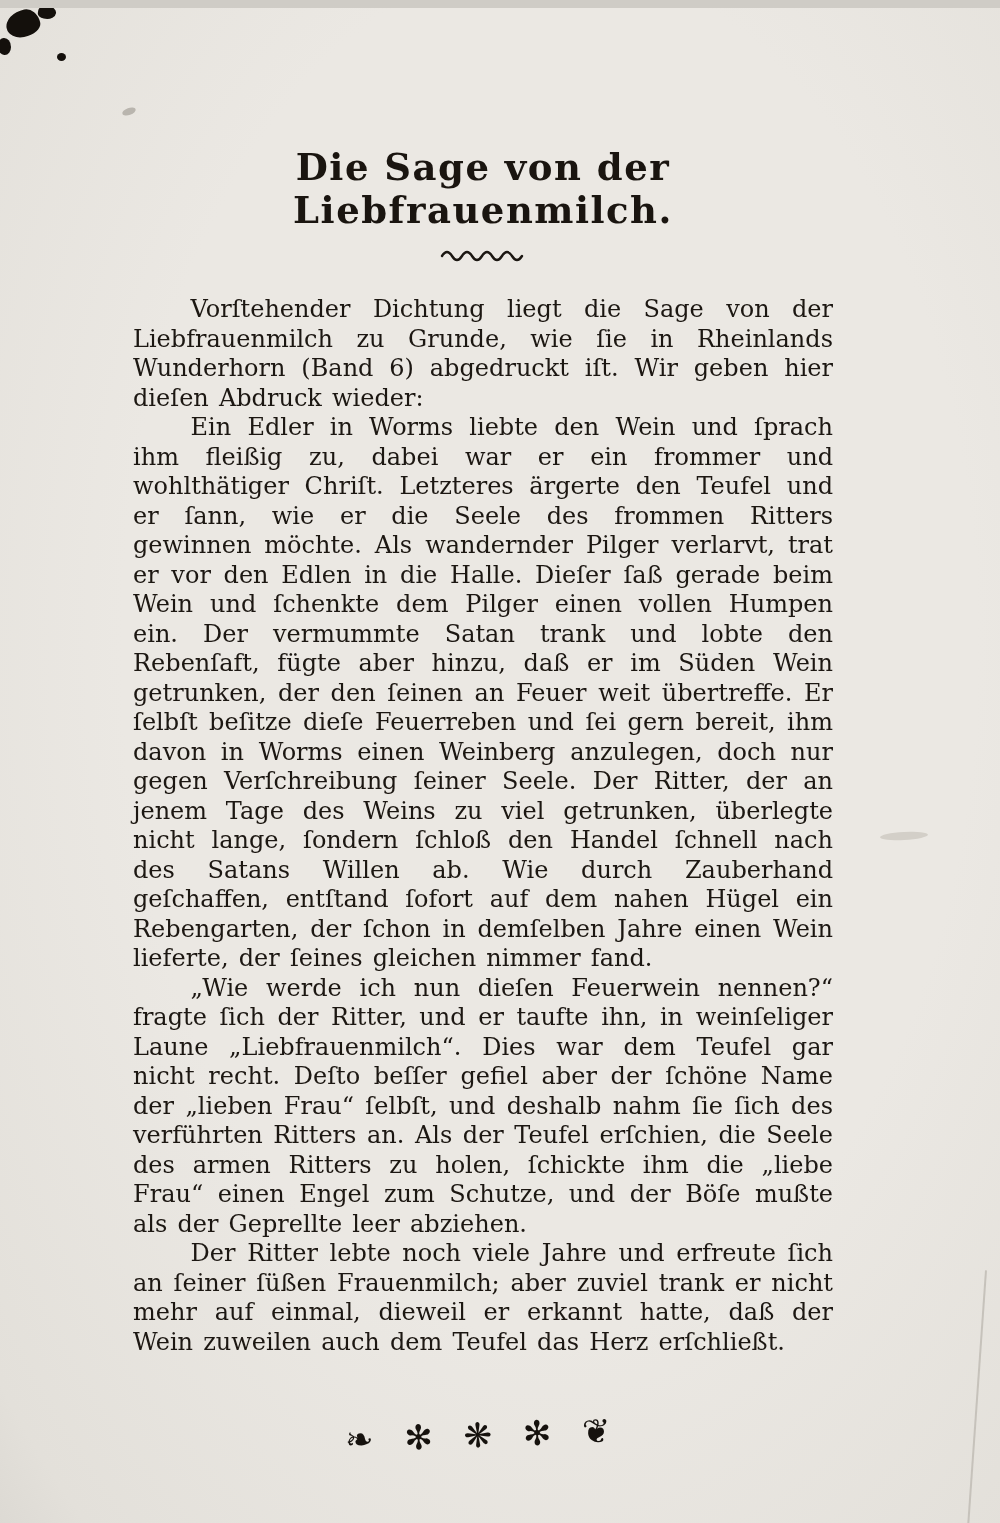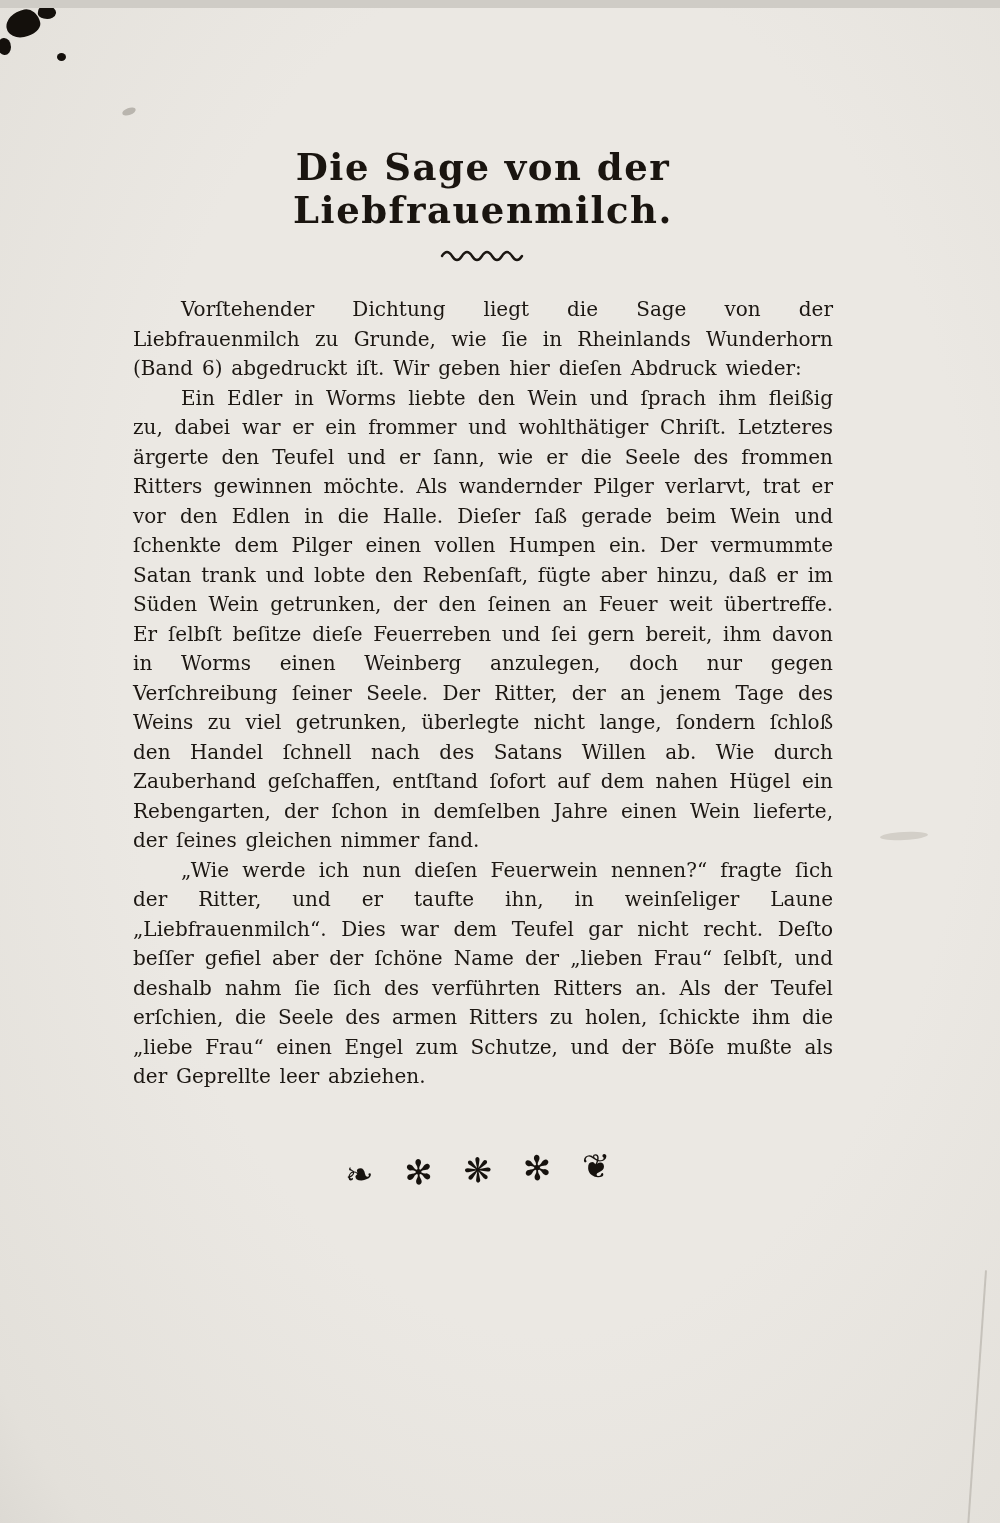--- a/index.html
+++ b/index.html
@@ -34,21 +34,21 @@
   }
 
   .divider {
     text-align: center;
     margin: 16px 0 34px 0;
     height: 14px;
   }
 
   .body-text p {
     margin: 0;
-    font-size: 20px;
+    font-size: 24px;
     line-height: 29.5px;
     text-align: justify;
     text-indent: 2.4em;
     word-spacing: 2.5px;
   }
 
   .ornament {
     margin-top: 58px;
     text-align: center;
     font-family: "DejaVu Sans", sans-serif;
@@ -88,20 +88,21 @@
     <div class="divider">
       <svg width="88" height="13" viewBox="0 0 88 13">
         <path d="M3 7 q5 -8 10 0 t10 0 t10 0 t10 0 t10 0 t10 0 t10 0 t10 0" fill="none" stroke="#1c1712" stroke-width="2.4" stroke-linecap="round"></path>
       </svg>
     </div>
 
     <div class="body-text">
       <p>Vorſtehender Dichtung liegt die Sage von der Liebfrauenmilch zu Grunde, wie ſie in Rheinlands Wunderhorn (Band 6) abgedruckt iſt.  Wir geben hier dieſen Abdruck wieder:</p>
       <p>Ein Edler in Worms liebte den Wein und ſprach ihm fleißig zu, dabei war er ein frommer und wohlthätiger Chriſt.  Letzteres ärgerte den Teufel und er ſann, wie er die Seele des frommen Ritters gewinnen möchte.  Als wandernder Pilger verlarvt, trat er vor den Edlen in die Halle.  Dieſer ſaß gerade beim Wein und ſchenkte dem Pilger einen vollen Humpen ein.  Der vermummte Satan trank und lobte den Rebenſaft, fügte aber hinzu, daß er im Süden Wein getrunken, der den ſeinen an Feuer weit übertreffe.  Er ſelbſt beſitze dieſe Feuerreben und ſei gern bereit, ihm davon in Worms einen Weinberg anzulegen, doch nur gegen Verſchreibung ſeiner Seele.  Der Ritter, der an jenem Tage des Weins zu viel getrunken, überlegte nicht lange, ſondern ſchloß den Handel ſchnell nach des Satans Willen ab.  Wie durch Zauberhand geſchaffen, entſtand ſofort auf dem nahen Hügel ein Rebengarten, der ſchon in demſelben Jahre einen Wein lieferte, der ſeines gleichen nimmer fand.</p>
       <p>„Wie werde ich nun dieſen Feuerwein nennen?“  fragte ſich der Ritter, und er taufte ihn, in weinſeliger Laune „Liebfrauenmilch“.  Dies war dem Teufel gar nicht recht.  Deſto beſſer gefiel aber der ſchöne Name der „lieben Frau“ ſelbſt, und deshalb nahm ſie ſich des verführten Ritters an.  Als der Teufel erſchien, die Seele des armen Ritters zu holen, ſchickte ihm die „liebe Frau“ einen Engel zum Schutze, und der Böſe mußte als der Geprellte leer abziehen.</p>
+      <p>Der Ritter lebte noch viele Jahre und erfreute ſich an ſeiner ſüßen Frauenmilch; aber zuviel trank er nicht mehr auf einmal, dieweil er erkannt hatte, daß der Wein zuweilen auch dem Teufel das Herz erſchließt.</p>
     </div>
 
     <div class="ornament">
       <span class="glyphs">❧ ✻ ❋ ✻ ❦</span>
     </div>
 
   </div>
 </div>
 
 </body></html>

